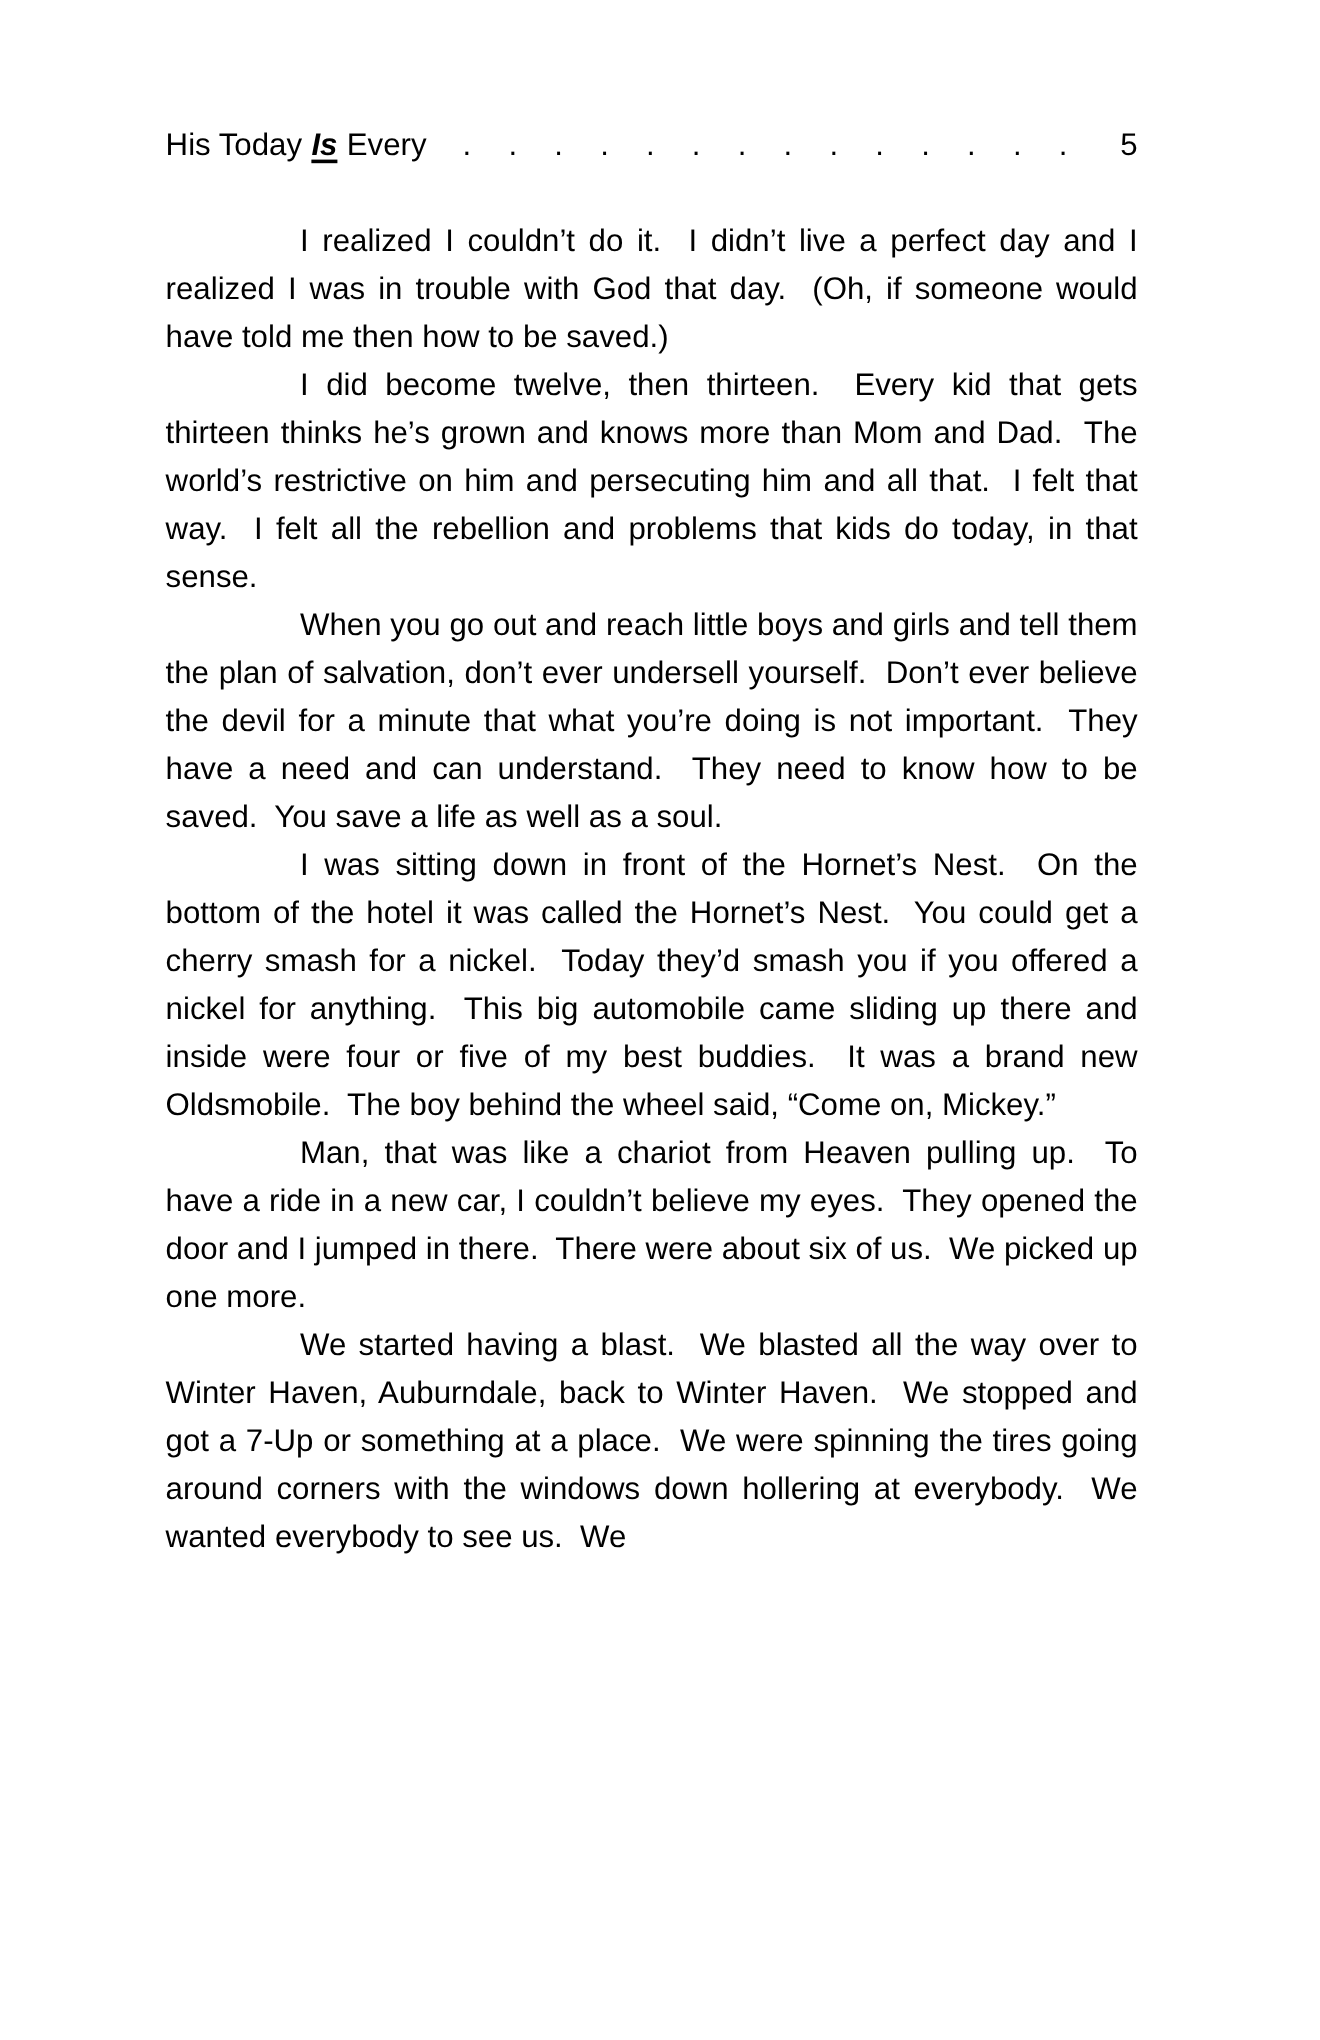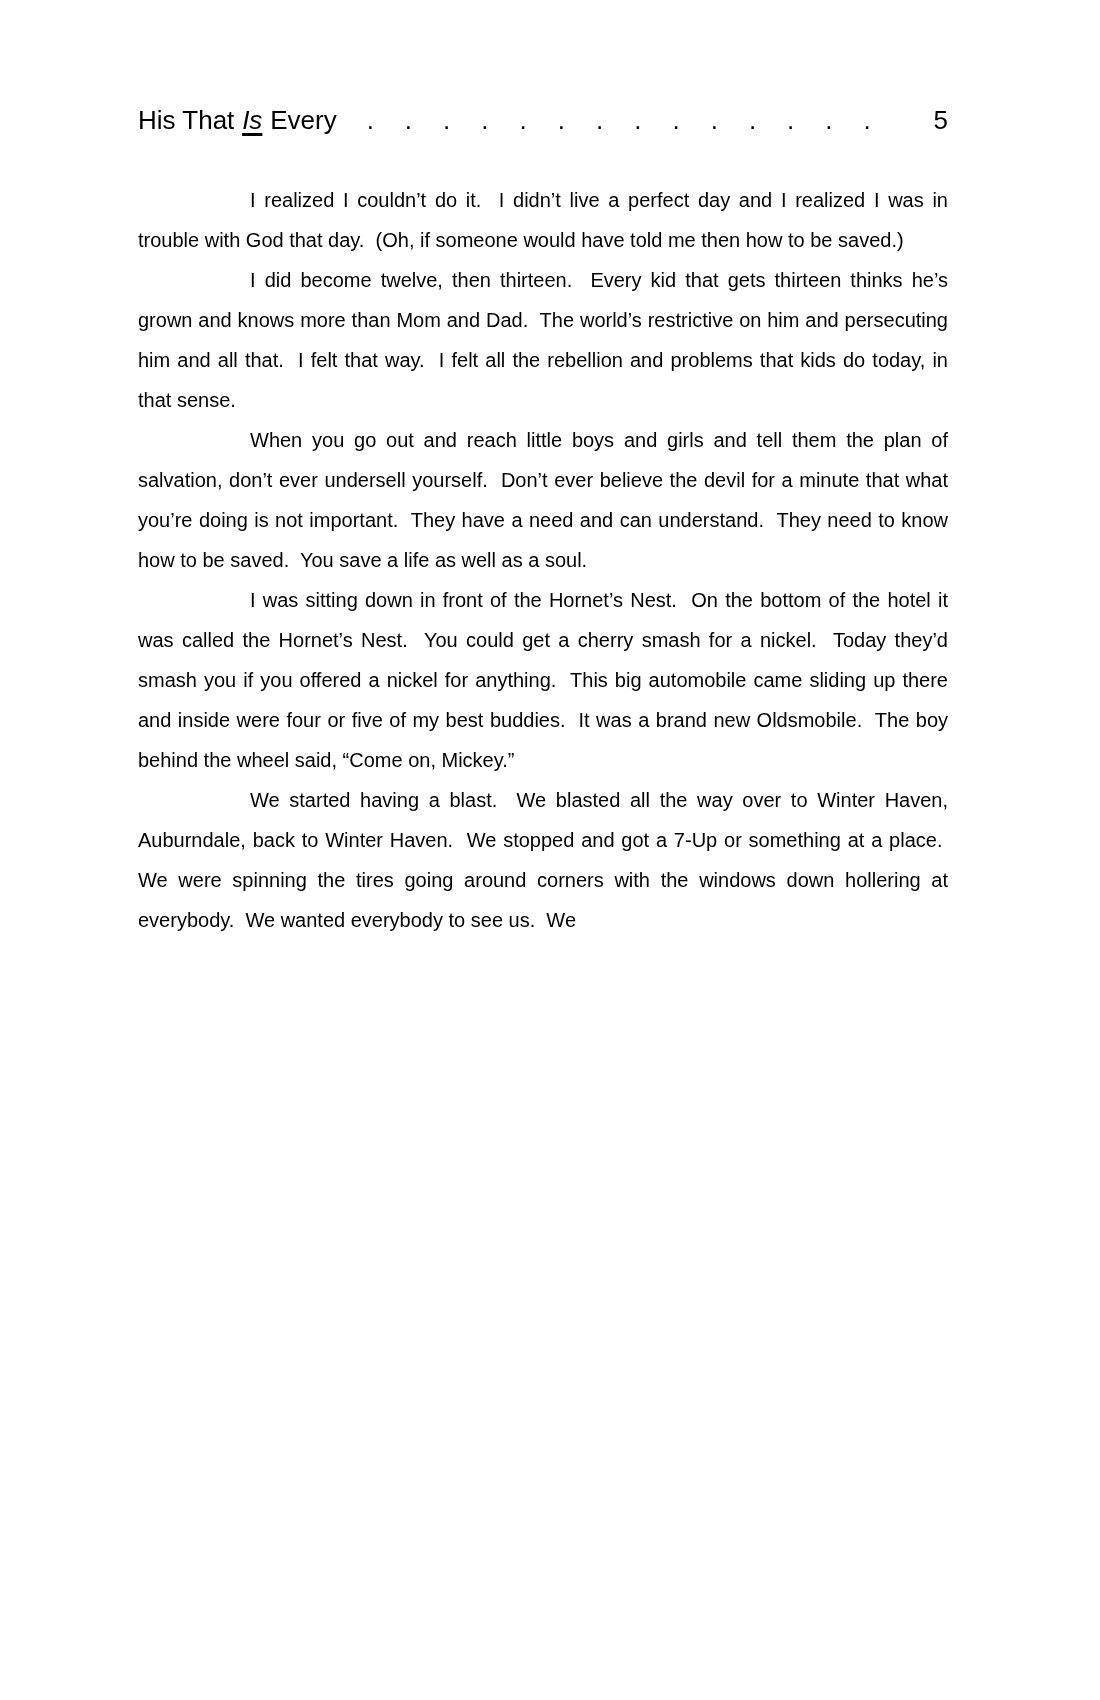--- a/index.html
+++ b/index.html
@@ -22,63 +22,64 @@
     display: flex;
     align-items: baseline;
     font-size: 26px;
     line-height: 40px;
     white-space: nowrap;
   }
   .running-header .title {
     flex: 0 0 auto;
   }
   .running-header .emph {
-    font-weight: normal;
+    font-weight: bold;
     font-style: italic;
     text-decoration: underline;
     text-decoration-thickness: 2.5px;
     text-underline-offset: 4px;
     margin: 0 0.30em;
   }
   .running-header .leader {
     flex: 1 1 auto;
     overflow: hidden;
     white-space: nowrap;
     letter-spacing: 31px;
     padding-left: 30px;
     font-size: 26px;
   }
   .running-header .pagenum {
     flex: 0 0 auto;
     padding-left: 8px;
   }
   .body-text {
     margin-top: 40px;
-    font-size: 20px;
+    font-size: 26px;
     line-height: 40px;
     text-align: justify;
   }
   .body-text p {
     margin: 0;
     padding: 0;
     text-indent: 112px;
   }
 </style>
 </head>
 <body>
 
 <div class="page">
 
   <div class="running-header">
-    <span class="title"><span>His That</span><span class="emph">Is</span><span>Every</span></span>
+    <span class="title"><span>His Today</span><span class="emph">Is</span><span>Every</span></span>
     <span class="leader">..............</span>
     <span class="pagenum">5</span>
   </div>
 
   <div class="body-text">
     <p>I realized I couldn’t do it.&nbsp; I didn’t live a perfect day and I realized I was in trouble with God that day.&nbsp; (Oh, if someone would have told me then how to be saved.)</p>
     <p>I did become twelve, then thirteen.&nbsp; Every kid that gets thirteen thinks he’s grown and knows more than Mom and Dad.&nbsp; The world’s restrictive on him and persecuting him and all that.&nbsp; I felt that way.&nbsp; I felt all the rebellion and problems that kids do today, in that sense.</p>
     <p>When you go out and reach little boys and girls and tell them the plan of salvation, don’t ever undersell yourself.&nbsp; Don’t ever believe the devil for a minute that what you’re doing is not important.&nbsp; They have a need and can understand.&nbsp; They need to know how to be saved.&nbsp; You save a life as well as a soul.</p>
     <p>I was sitting down in front of the Hornet’s Nest.&nbsp; On the bottom of the hotel it was called the Hornet’s Nest.&nbsp; You could get a cherry smash for a nickel.&nbsp; Today they’d smash you if you offered a nickel for anything.&nbsp; This big automobile came sliding up there and inside were four or five of my best buddies.&nbsp; It was a brand new Oldsmobile.&nbsp; The boy behind the wheel said, “Come on, Mickey.”</p>
+    <p>Man, that was like a chariot from Heaven pulling up.&nbsp; To have a ride in a new car, I couldn’t believe my eyes.&nbsp; They opened the door and I jumped in there.&nbsp; There were about six of us.&nbsp; We picked up one more.</p>
     <p>We started having a blast.&nbsp; We blasted all the way over to Winter Haven, Auburndale, back to Winter Haven.&nbsp; We stopped and got a 7-Up or something at a place.&nbsp; We were spinning the tires going around corners with the windows down hollering at everybody.&nbsp; We wanted everybody to see us.&nbsp; We</p>
   </div>
 
 </div>
 
 </body></html>

